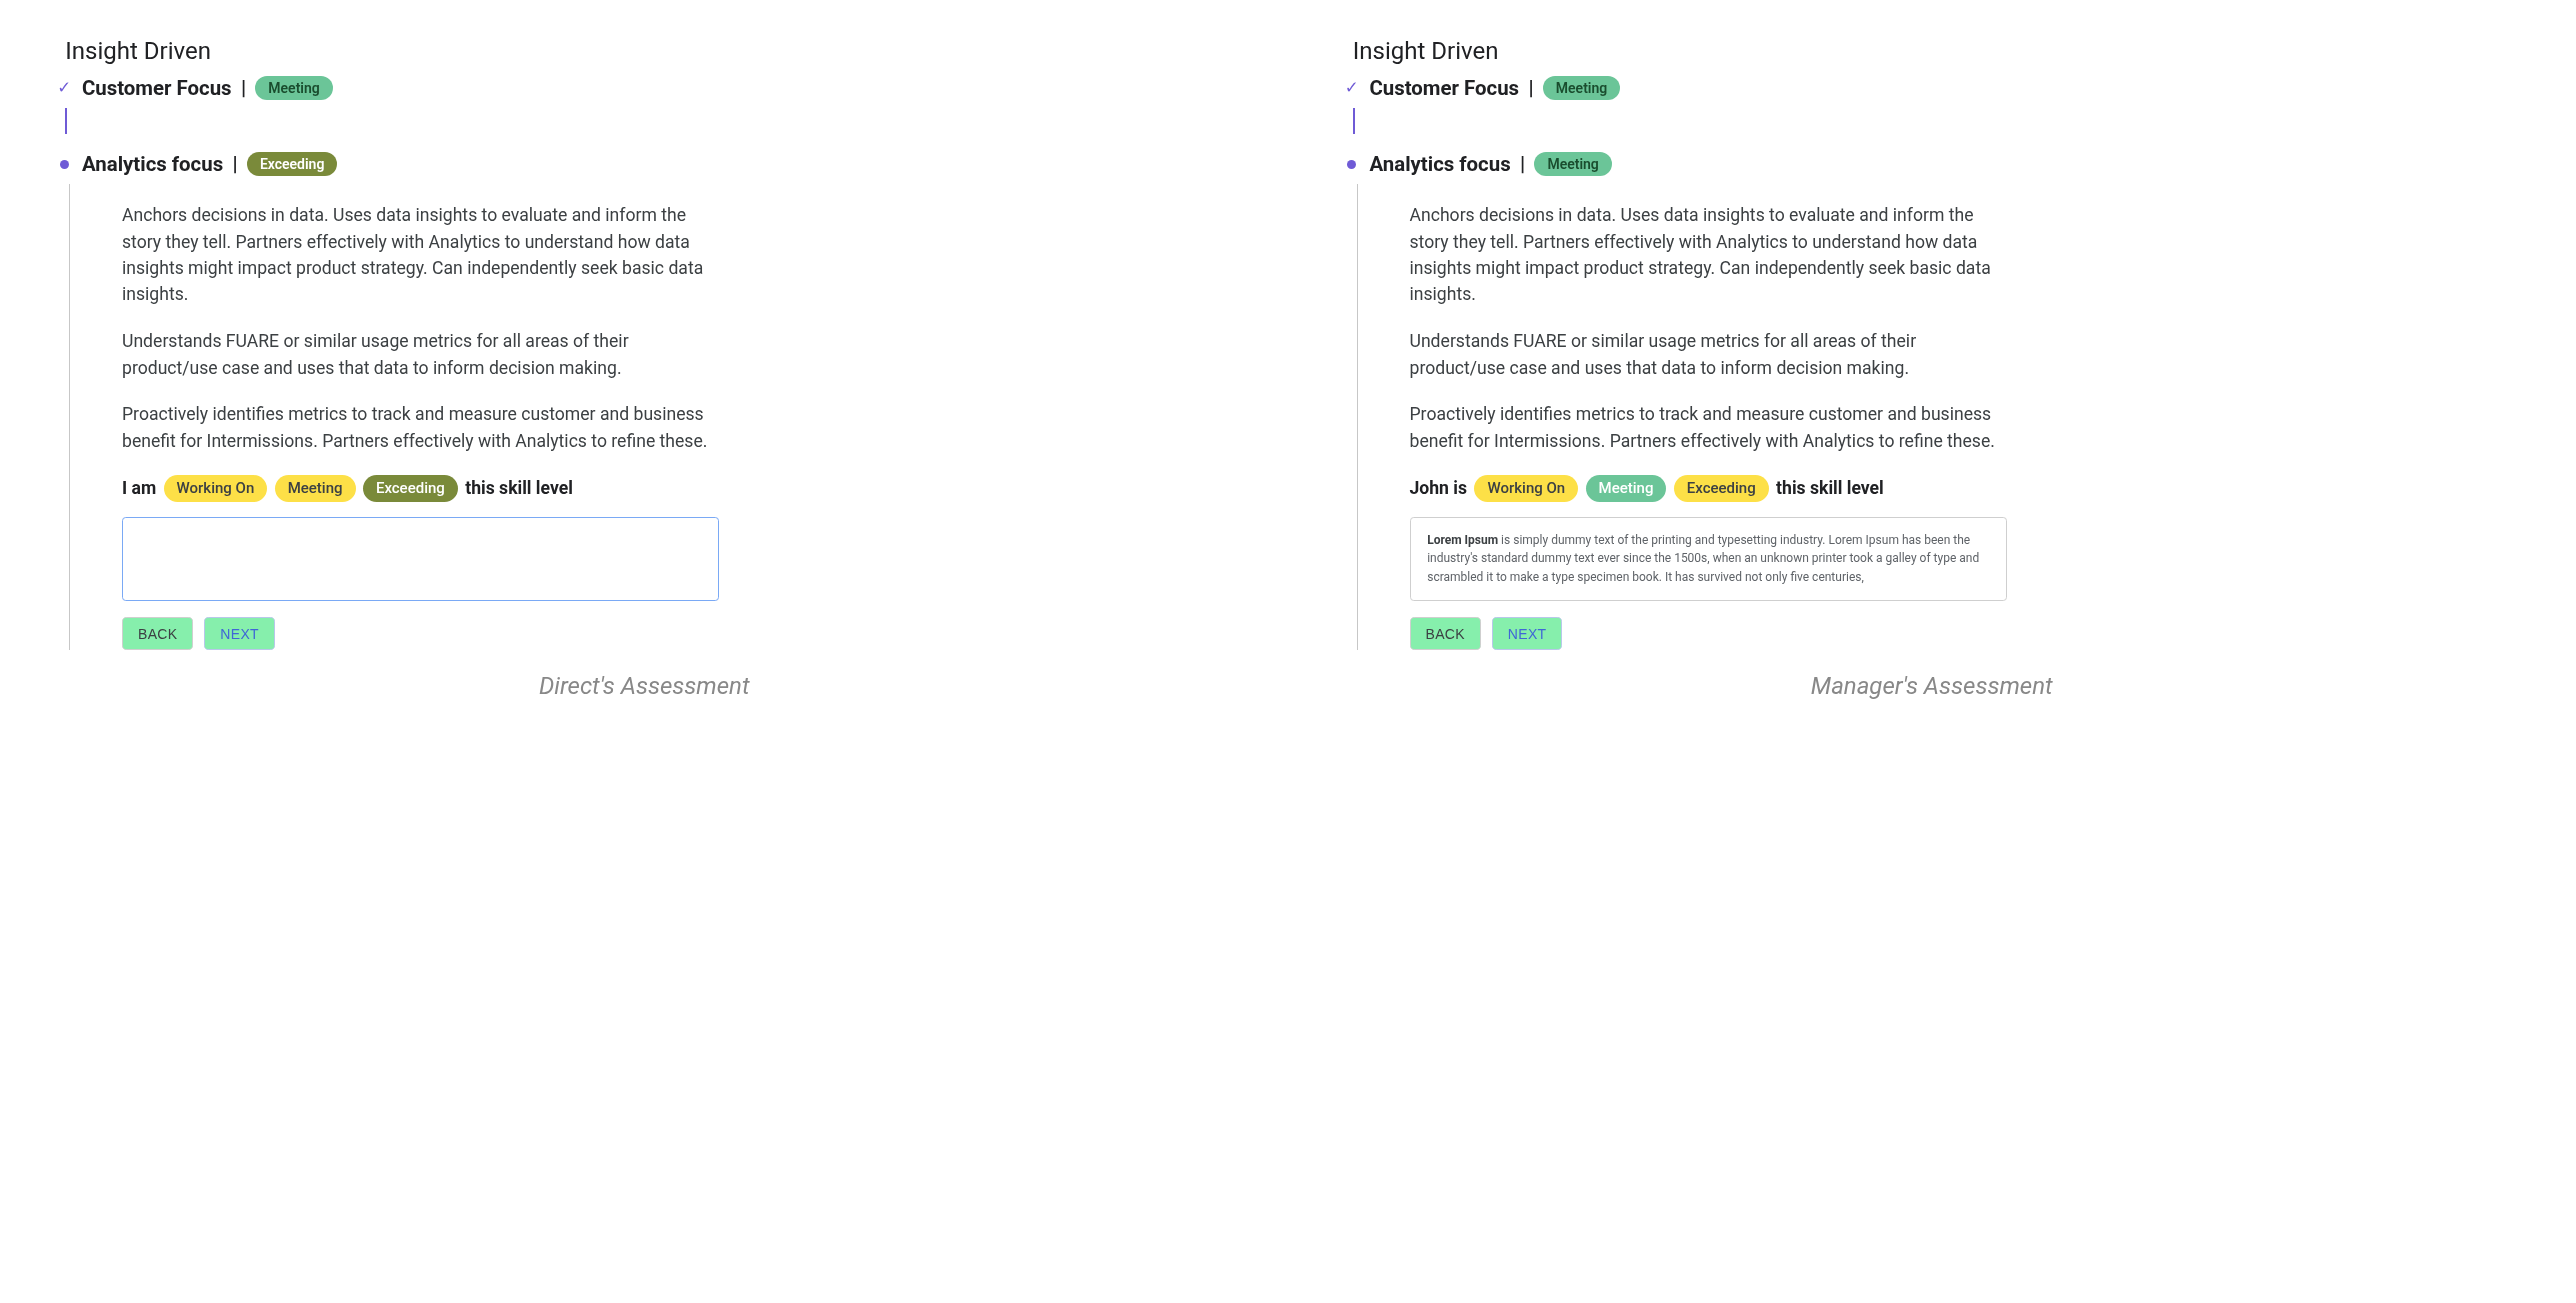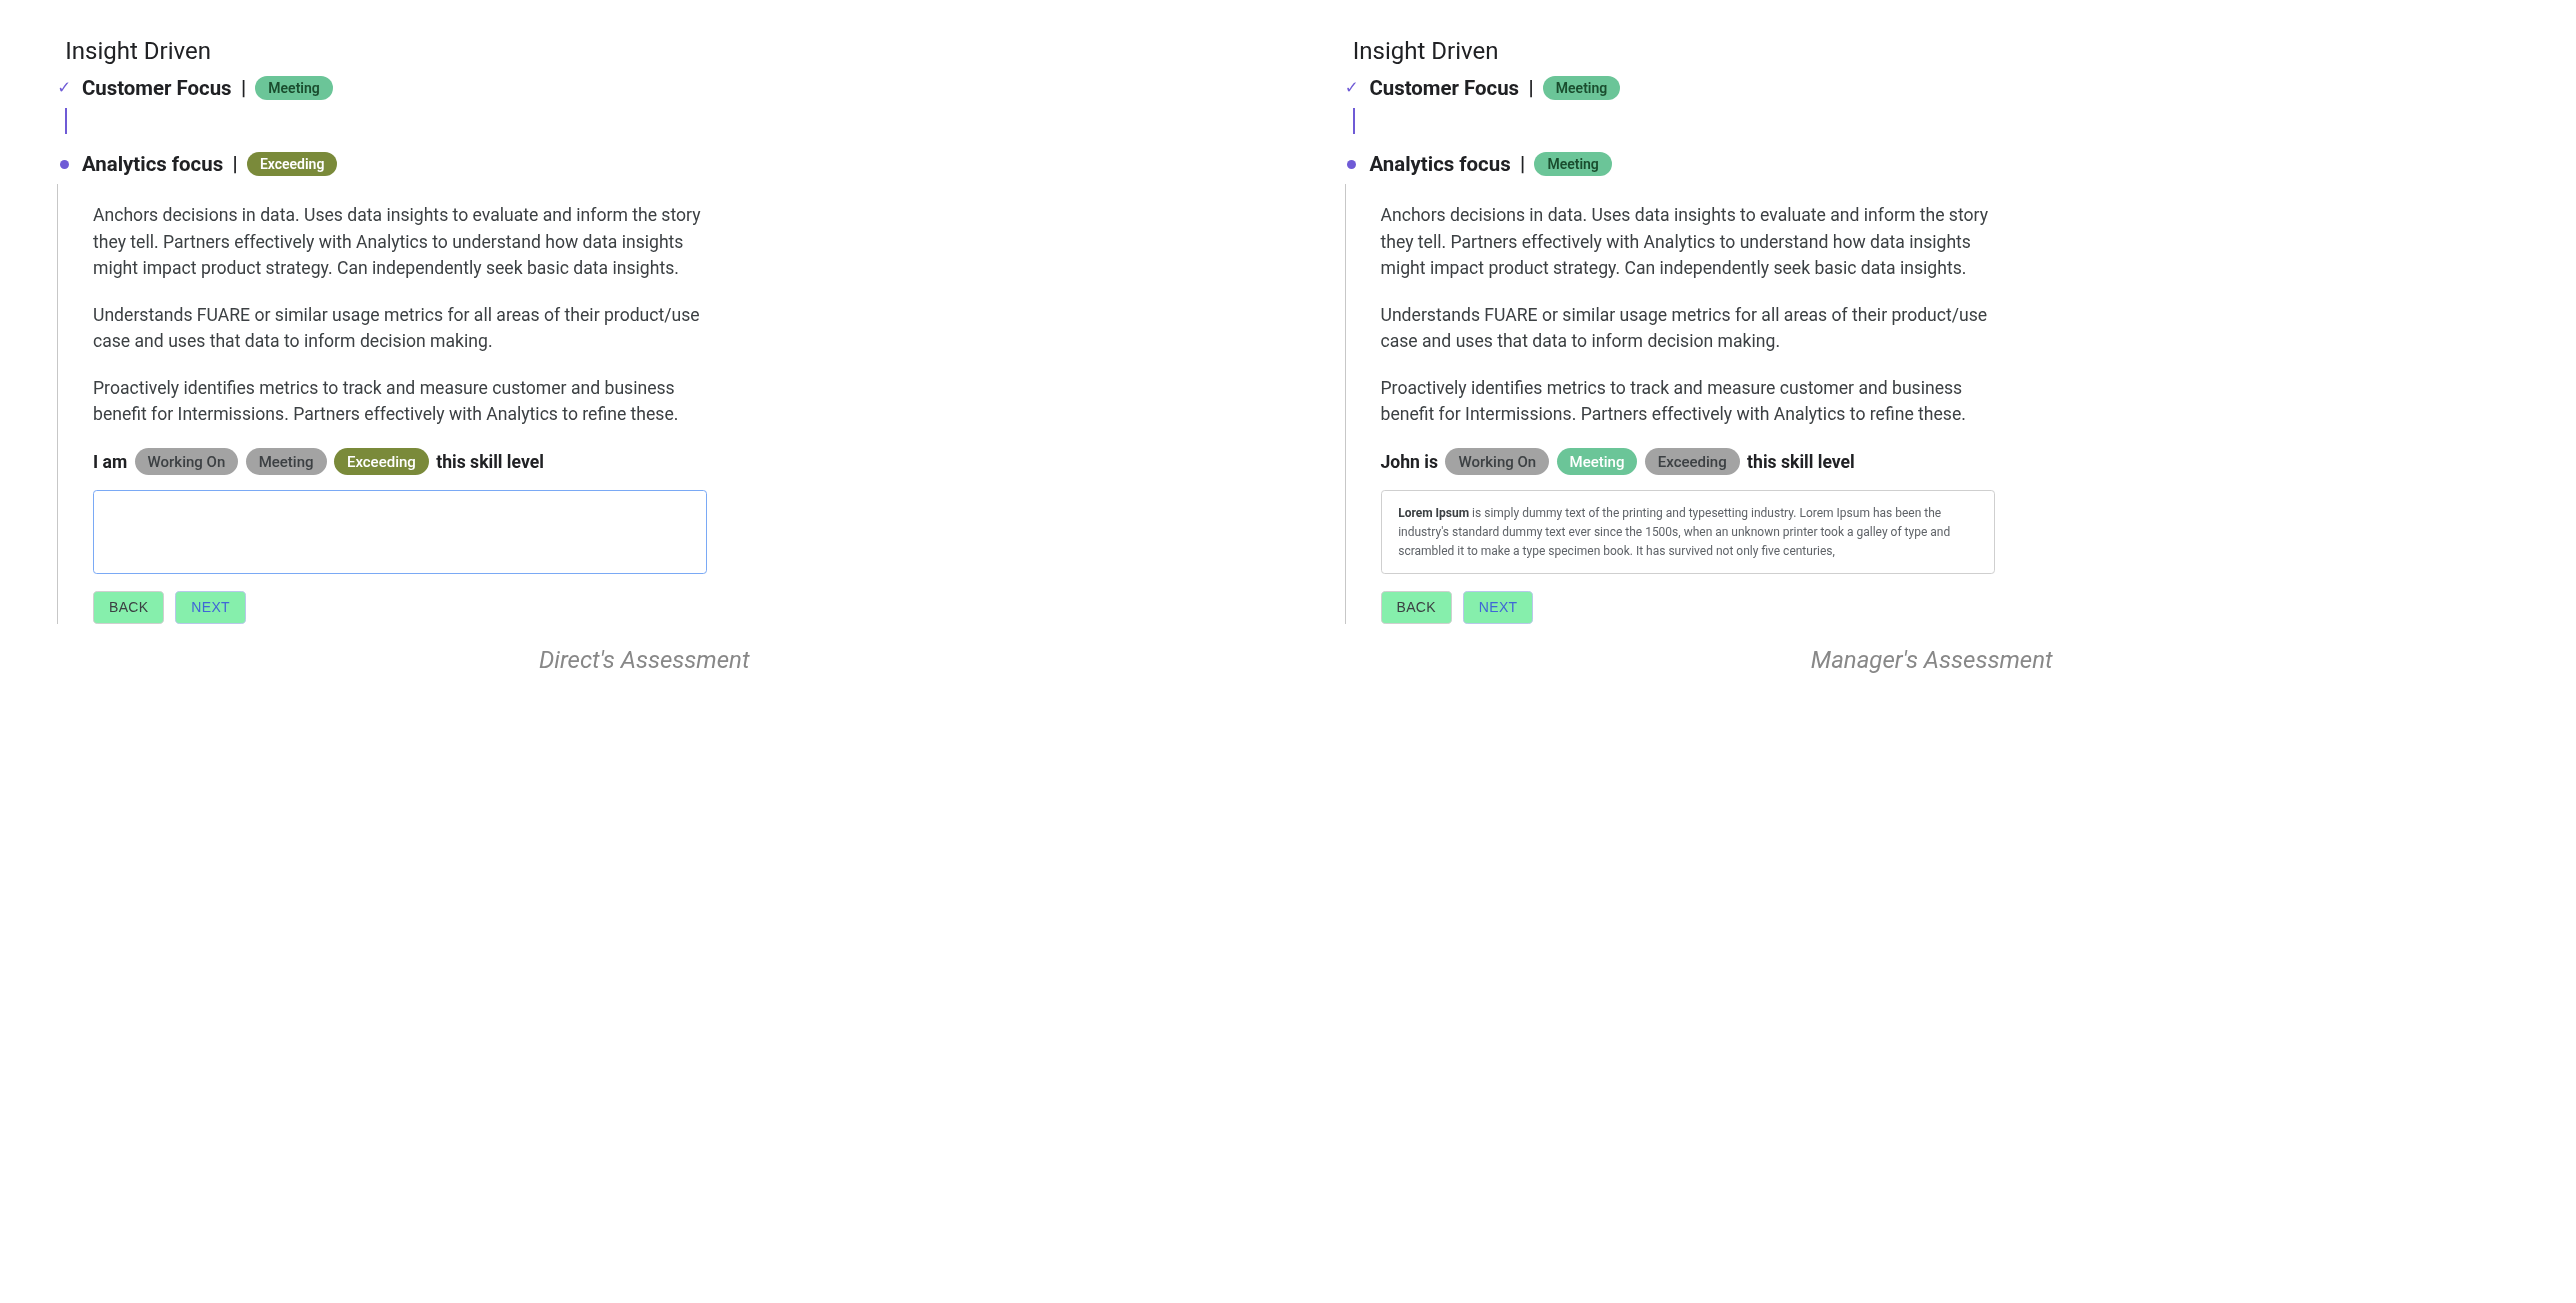--- a/index.html
+++ b/index.html
@@ -78,22 +78,22 @@
     }
     .vertical-line {
       width: 1.9px;
       height: 26px;
       background: #6f5bd6;
       margin-left: 9.3px;
       margin-bottom: 18.6px;
     }
     .content-block {
       border-left: 1.4px solid #c7c7c7;
-      margin-left: 1px;
-      padding-left: 35px;
+      margin-left: 13px;
+      padding-left: 52px;
       padding-top: 18.6px;
       max-width: 650px;
     }
     .description p {
       font-size: 17.6px;
       line-height: 1.5;
       color: #3c4043;
       margin-bottom: 20.4px;
     }
     .skill-row {
@@ -109,21 +109,21 @@
       font-weight: 700;
       color: #202124;
     }
     .chip {
       display: inline-flex;
       align-items: center;
       padding: 4.6px 13px;
       border-radius: 928px;
       font-size: 15px;
       font-weight: 500;
-      background: #a3a3a3;
+      background: #fde047;
       color: #3c4043;
       cursor: pointer;
     }
     .chip-meeting-active {
       background: #6BC598;
       color: #ffffff;
     }
     .chip-exceeding-active {
       background: #7a8a3a;
       color: #ffffff;

